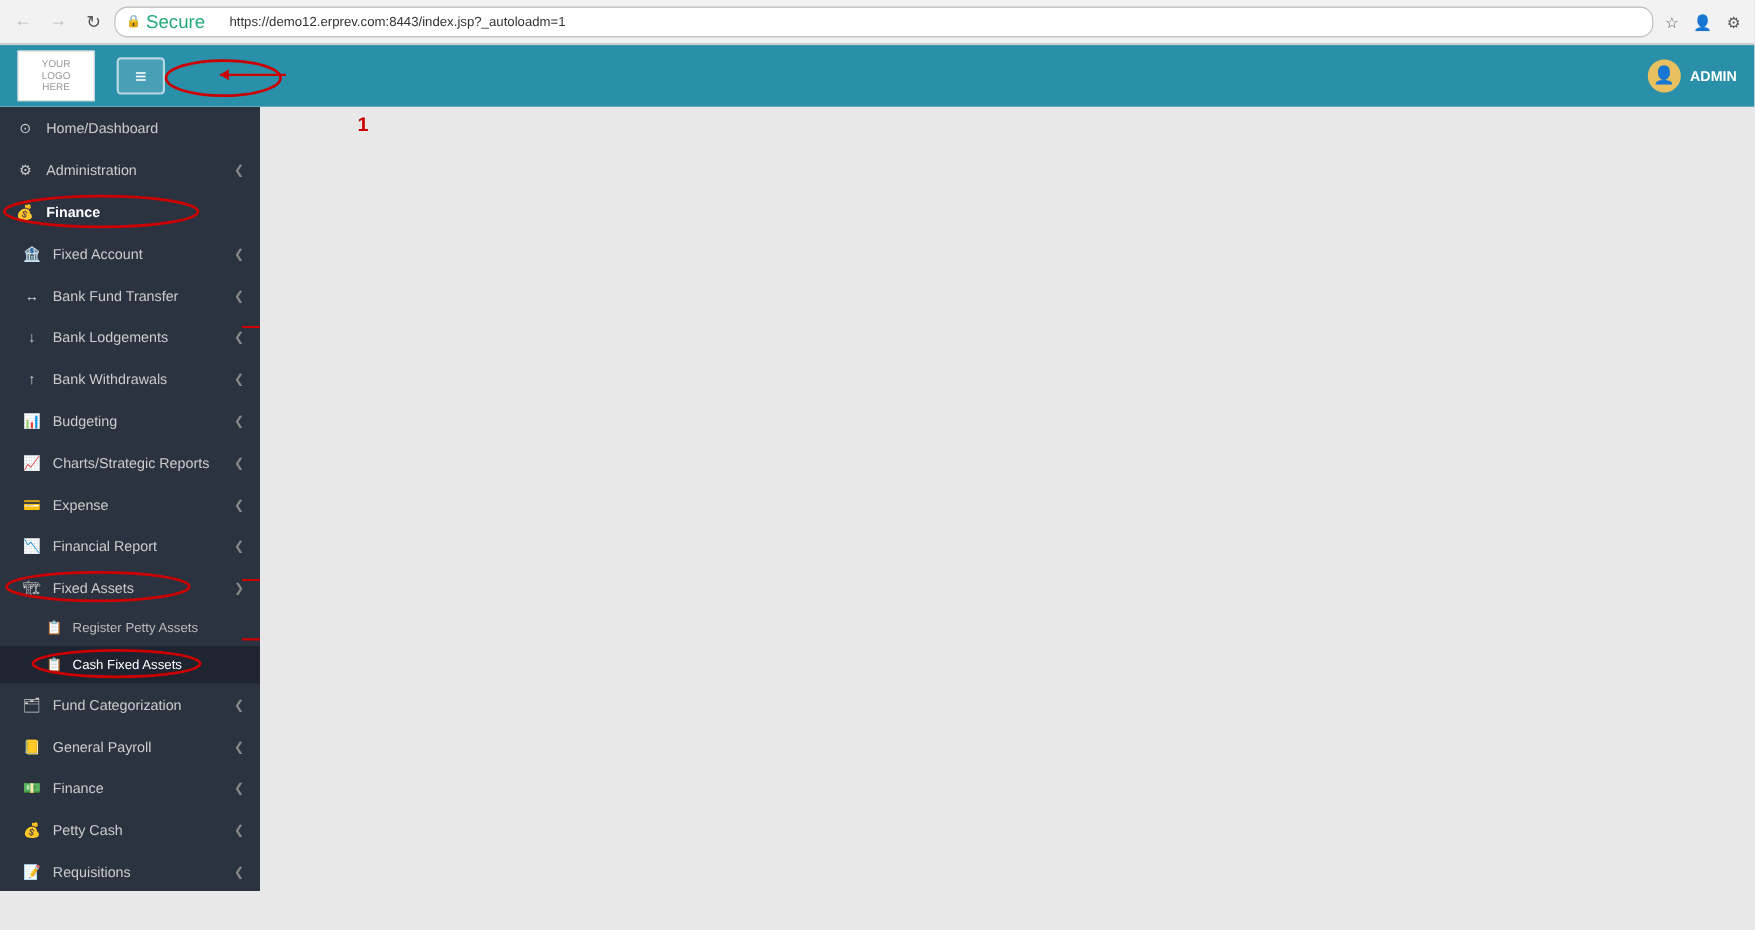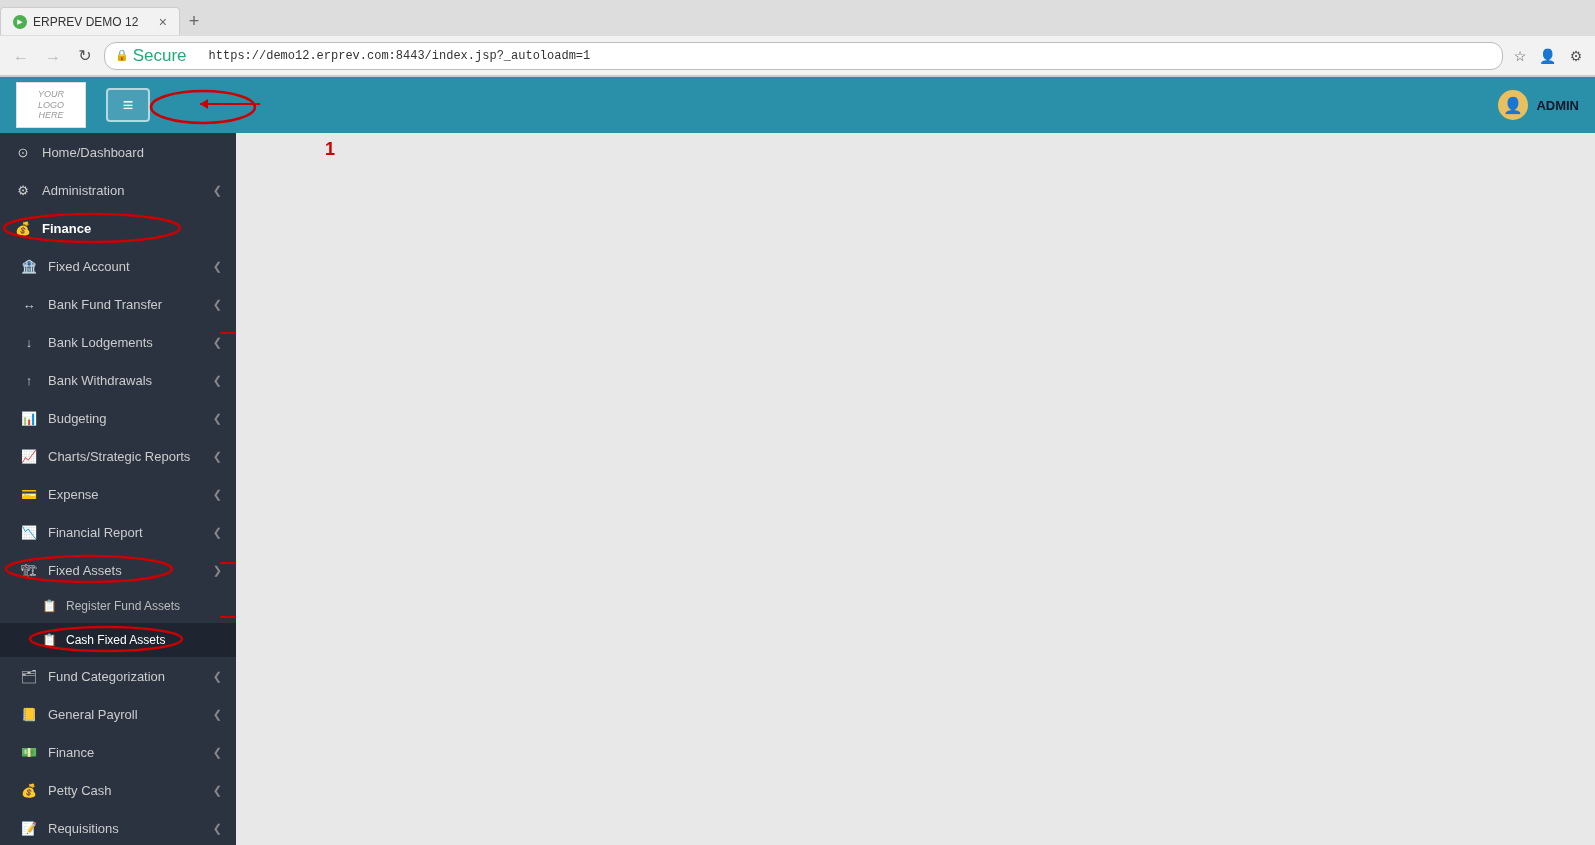--- a/index.html
+++ b/index.html
@@ -12,35 +12,35 @@
     .tab .tab-favicon { width: 14px; height: 14px; background: #4caf50; border-radius: 50%; margin-right: 6px; display: inline-flex; align-items: center; justify-content: center; }
     .tab .tab-favicon::after { content: '▶'; color: white; font-size: 7px; }
     .tab .tab-close { margin-left: auto; color: #666; cursor: pointer; font-size: 14px; }
     .new-tab-btn { width: 28px; height: 28px; display: flex; align-items: center; justify-content: center; font-size: 18px; color: #666; cursor: pointer; }
 
     .nav-bar { display: flex; align-items: center; padding: 6px 8px; gap: 6px; background: #f2f2f2; border-bottom: 1px solid #ccc; height: 40px; }
     .nav-btn { width: 26px; height: 26px; border: none; background: none; cursor: pointer; font-size: 16px; color: #555; display: flex; align-items: center; justify-content: center; }
     .nav-btn:disabled { color: #bbb; cursor: default; }
     .address-bar { flex: 1; display: flex; align-items: center; background: white; border: 1px solid #bbb; border-radius: 12px; padding: 0 10px; height: 28px; font-size: 12px; }
     .secure-icon { color: #2a7; margin-right: 4px; font-size: 11px; }
-    .address-text { color: #333; font-size: 12px; font-family: Liberation Mono, monospace; }
+    .address-text { color: #333; font-size: 12px; }
     .nav-icons { display: flex; gap: 6px; align-items: center; }
     .nav-icon-btn { width: 22px; height: 22px; border: none; background: none; cursor: pointer; color: #555; font-size: 14px; display: flex; align-items: center; justify-content: center; }
 
     
     .app-container { display: flex; flex-direction: column; height: calc(100vh - 76px); }
 
     .app-header { background: #2a8fa8; display: flex; align-items: center; height: 56px; padding: 0 16px; }
     .logo-box { width: 70px; height: 46px; background: white; display: flex; align-items: center; justify-content: center; font-size: 9px; color: #999; text-align: center; line-height: 1.2; border: 1px solid #ddd; flex-shrink: 0; }
     .hamburger-btn { width: 44px; height: 34px; background: rgba(255,255,255,0.15); border: 2px solid rgba(255,255,255,0.6); border-radius: 4px; display: flex; align-items: center; justify-content: center; cursor: pointer; margin-left: 20px; flex-shrink: 0; }
     .hamburger-btn span { font-size: 18px; color: white; }
     .header-spacer { flex: 1; }
     .admin-area { display: flex; align-items: center; gap: 8px; color: white; }
     .admin-avatar { width: 30px; height: 30px; background: #e8c060; border-radius: 50%; display: flex; align-items: center; justify-content: center; font-size: 16px; }
-    .admin-label { color: #0f172a; font-size: 13px; font-weight: bold; }
+    .admin-label { color: #ffffff; font-size: 13px; font-weight: bold; }
 
     .app-body { display: flex; flex: 1; overflow: hidden; }
 
     
     .sidebar { width: 236px; background: #2c3340; color: #ccc; overflow-y: auto; flex-shrink: 0; }
     .sidebar::-webkit-scrollbar { width: 4px; }
     .sidebar::-webkit-scrollbar-thumb { background: #555; }
 
     .sidebar-item { display: flex; align-items: center; padding: 10px 14px; cursor: pointer; font-size: 13px; color: #ccc; position: relative; }
     .sidebar-item.section-header { color: #fff; font-weight: bold; }
@@ -51,49 +51,41 @@
     .sidebar-subitem.active { color: #fff; background: #1e2530; }
     .sidebar-subitem .icon { width: 16px; height: 16px; margin-right: 8px; display: flex; align-items: center; justify-content: center; font-size: 12px; flex-shrink: 0; }
 
     
     .main-content { flex: 1; background: #e8e8e8; }
   </style>
 </head>
 <body>
 
 <div class="browser-chrome">
-  <div class="tab-bar">
-    <div class="tab">
-      <span class="tab-favicon"></span>
-      <span>ERPREV DEMO 12</span>
-      <span class="tab-close">×</span>
-    </div>
-    <div class="new-tab-btn">+</div>
-  </div>
   <div class="nav-bar">
     <button class="nav-btn" disabled="">←</button>
     <button class="nav-btn" disabled="">→</button>
     <button class="nav-btn">↻</button>
     <div class="address-bar">
       <span class="secure-icon">🔒</span>
       <span class="secure-label" style="color:#2a7;font-size:17px;margin-right:22px;">Secure</span>
       <span class="address-text">https://demo12.erprev.com:8443/index.jsp?_autoloadm=1</span>
     </div>
     <div class="nav-icons">
       <button class="nav-icon-btn">☆</button>
       <button class="nav-icon-btn">👤</button>
       <button class="nav-icon-btn">⚙</button>
     </div>
   </div>
 </div>
 
 <div class="app-container">
 
   <div class="app-header" style="position:relative;">
-    <div class="logo-box" style="white-space:pre-line;font-style:italic;">YOUR
+    <div class="logo-box" style="white-space:pre-line;">YOUR
 LOGO
 HERE</div>
     <div class="hamburger-btn" style="position:relative;">
       <span>≡</span>
     </div>
 
     <svg style="position:absolute;left:148px;top:11px;pointer-events:none;" width="120" height="38">
       <ellipse cx="55" cy="19" rx="52" ry="16" fill="none" stroke="#cc0000" stroke-width="2.5"></ellipse>
     </svg>
 
@@ -200,21 +192,21 @@
 
       <div style="position:absolute;left:220px;top:418px;pointer-events:none;display:flex;align-items:center;">
         <svg width="80" height="24">
           <line x1="0" y1="12" x2="60" y2="12" stroke="#cc0000" stroke-width="2"></line>
         </svg>
 
       </div>
 
       <div class="sidebar-subitem">
         <span class="icon">📋</span>
-        <span>Register Fund Assets</span>
+        <span>Register Petty Assets</span>
       </div>
 
       <div class="sidebar-subitem active" style="position:relative;">
         <span class="icon">📋</span>
         <span>Cash Fixed Assets</span>
 
         <svg style="position:absolute;left:28px;top:2px;pointer-events:none;" width="160" height="28">
           <ellipse cx="78" cy="14" rx="76" ry="12" fill="none" stroke="#cc0000" stroke-width="2.5"></ellipse>
         </svg>
       </div>

